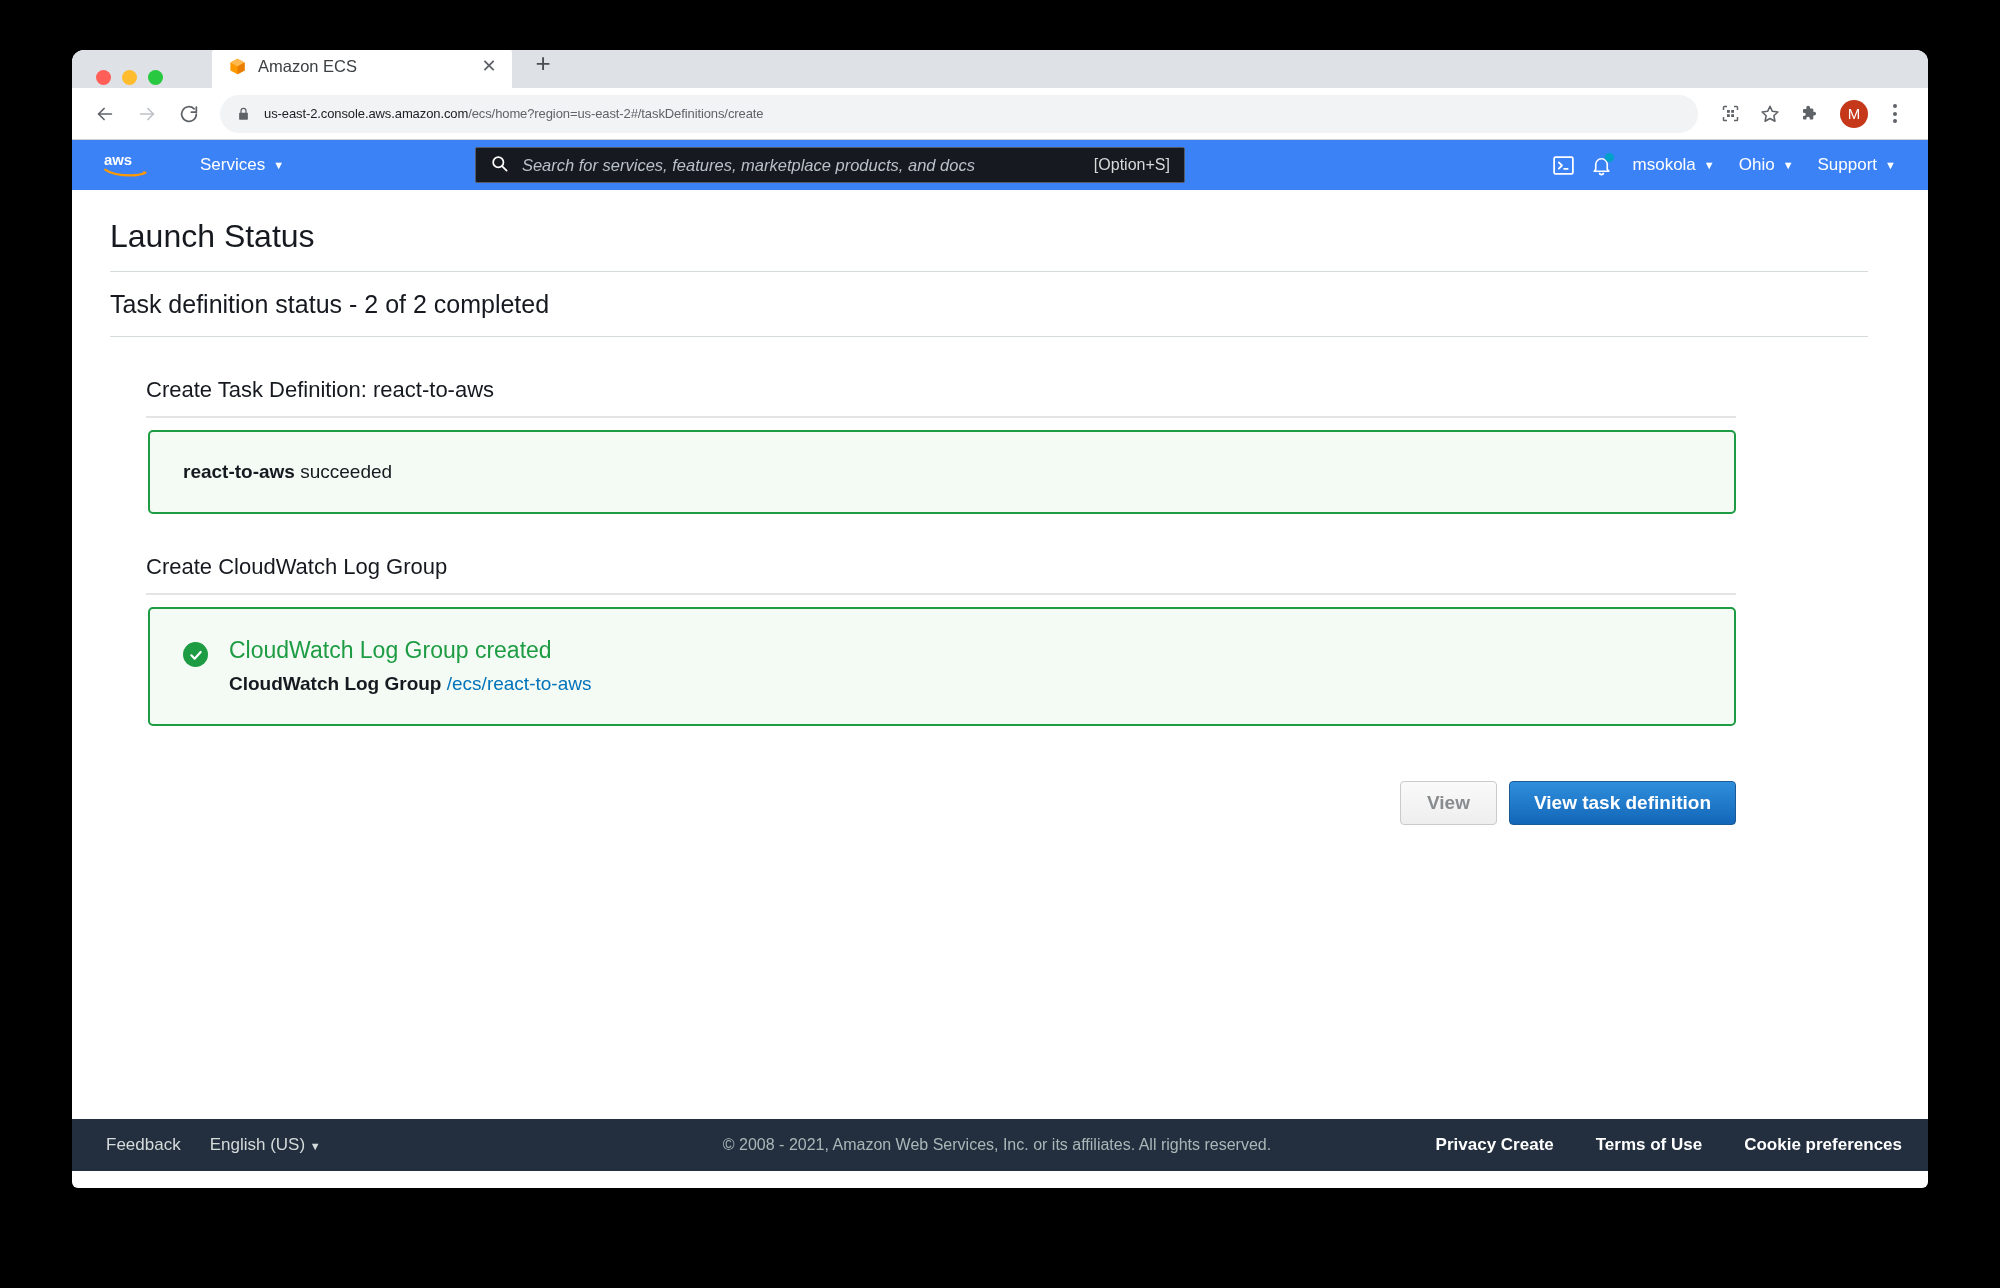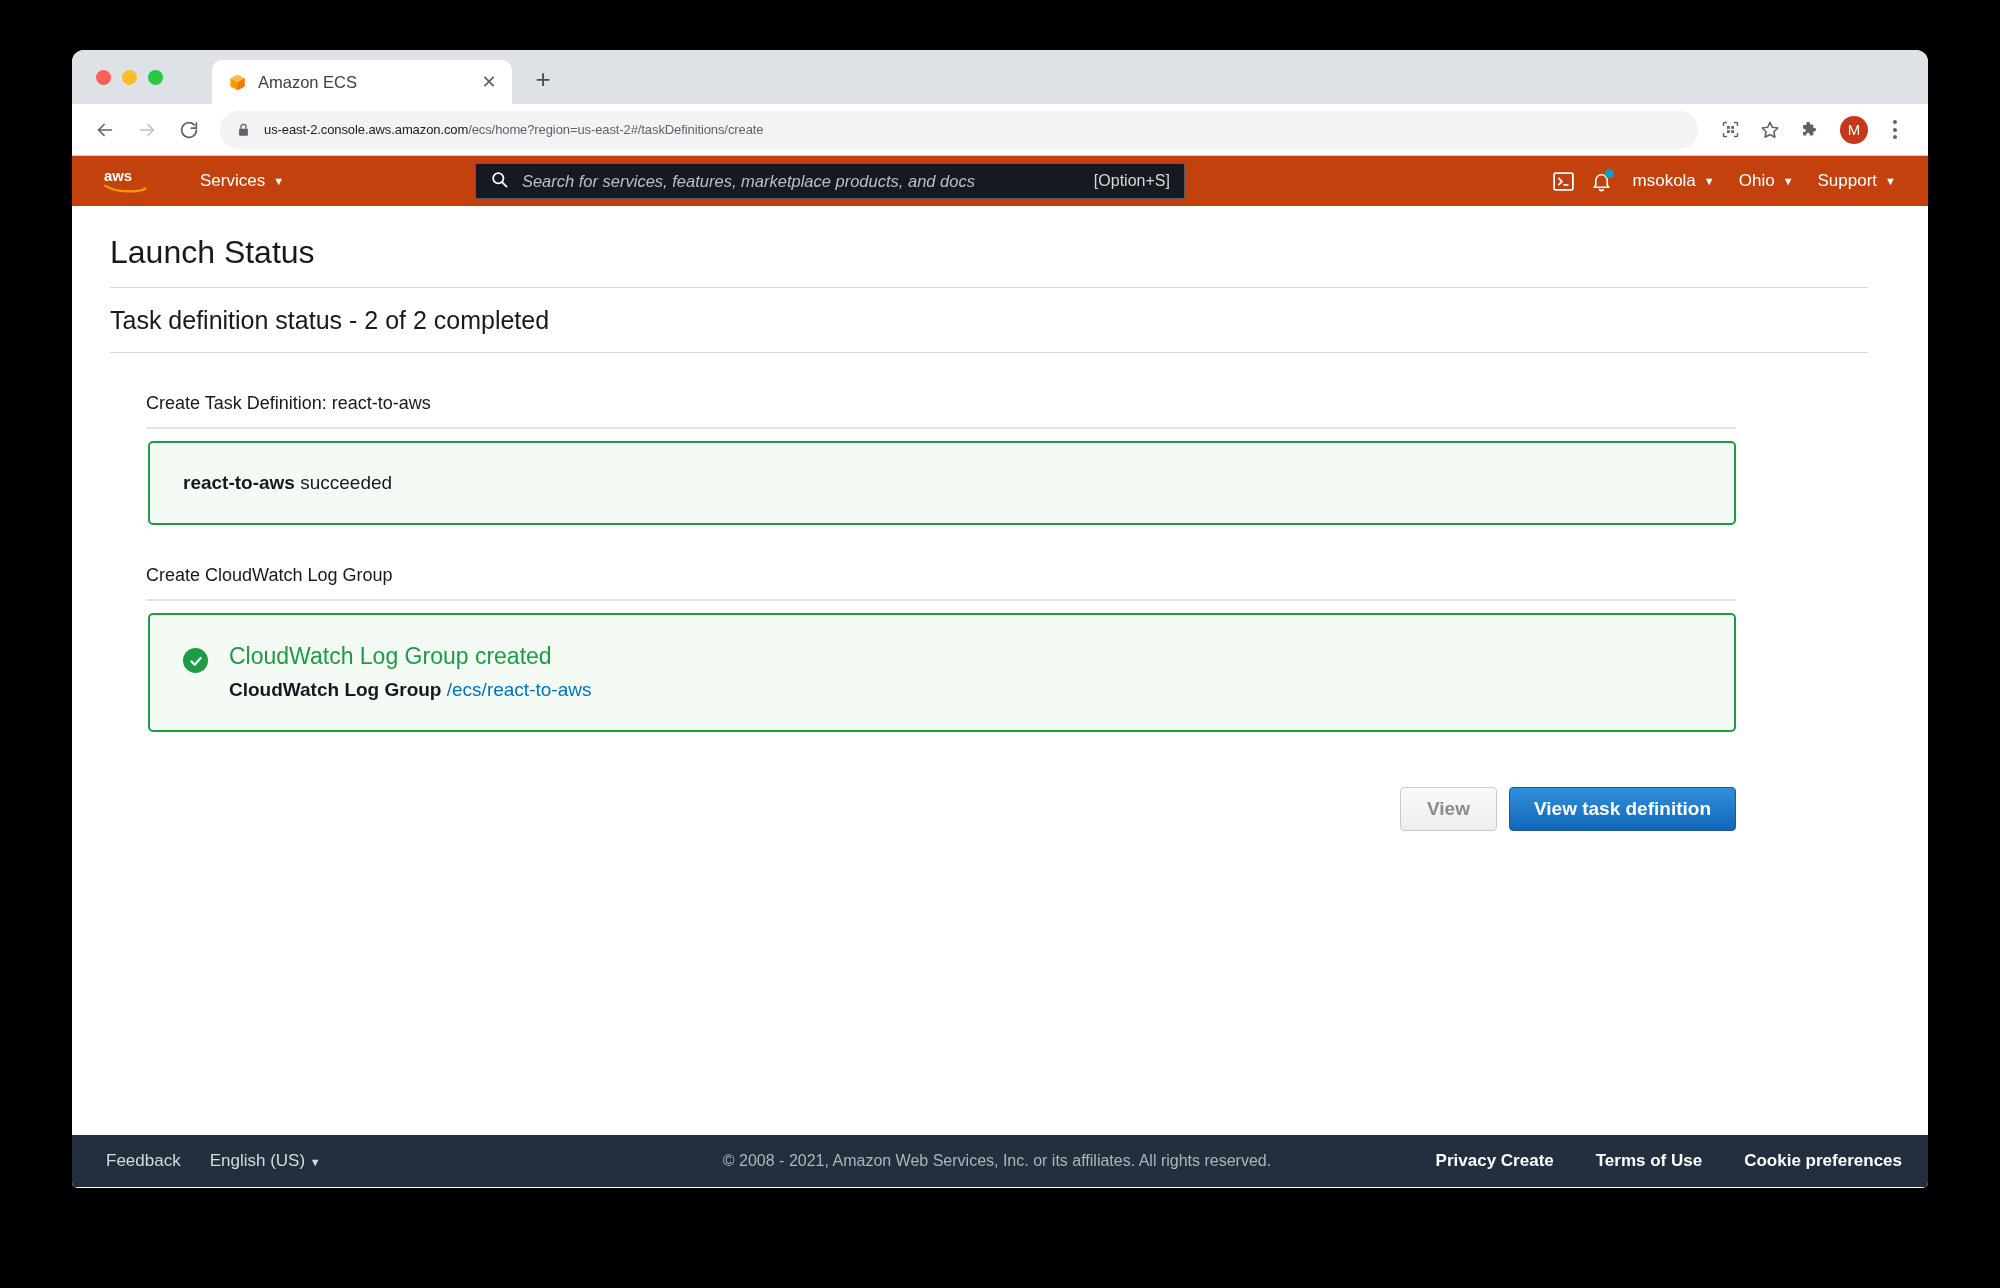--- a/index.html
+++ b/index.html
@@ -17,21 +17,21 @@
     width: 1856px; height: 1138px;
     background: #ffffff;
     border-radius: 12px 12px 6px 6px;
     overflow: hidden;
     box-shadow: 0 6px 30px rgba(0,0,0,0.45);
   }
 
   
   .tabstrip {
     position: relative;
-    height: 54px;
+    height: 38px;
     background: #dee1e6;
     display: flex;
     align-items: flex-end;
     padding-left: 22px;
   }
   .traffic-lights {
     position: absolute;
     left: 24px; top: 20px;
     display: flex; gap: 11px;
   }
@@ -137,21 +137,21 @@
 
   
   .aws-page {
     position: relative;
     height: calc(100% - 107px);
     background: #fff;
     display: flex; flex-direction: column;
   }
   .aws-nav {
     height: 50px;
-    background: #c2410c;
+    background: #3b82f6;
     display: flex; align-items: center;
     padding: 0 22px 0 28px;
     flex: 0 0 auto;
   }
   .aws-logo {
     width: 52px; height: 32px;
     margin-right: 38px;
     position: relative; flex: 0 0 auto;
   }
   .nav-item {
@@ -221,21 +221,21 @@
     background: #d5dbdb;
     margin: 0 60px 0 38px;
   }
   .sub-title {
     font-size: 25px;
     font-weight: 400;
     color: #16191f;
     padding: 18px 0 17px 38px;
   }
   .section-head {
-    font-size: 18px;
+    font-size: 22px;
     color: #16191f;
     padding: 40px 18px 13px 74px;
   }
   .section-rule {
     height: 2px;
     background: #e2e4e6;
     margin-left: 74px;
     margin-right: 192px;
   }
   .panel {

